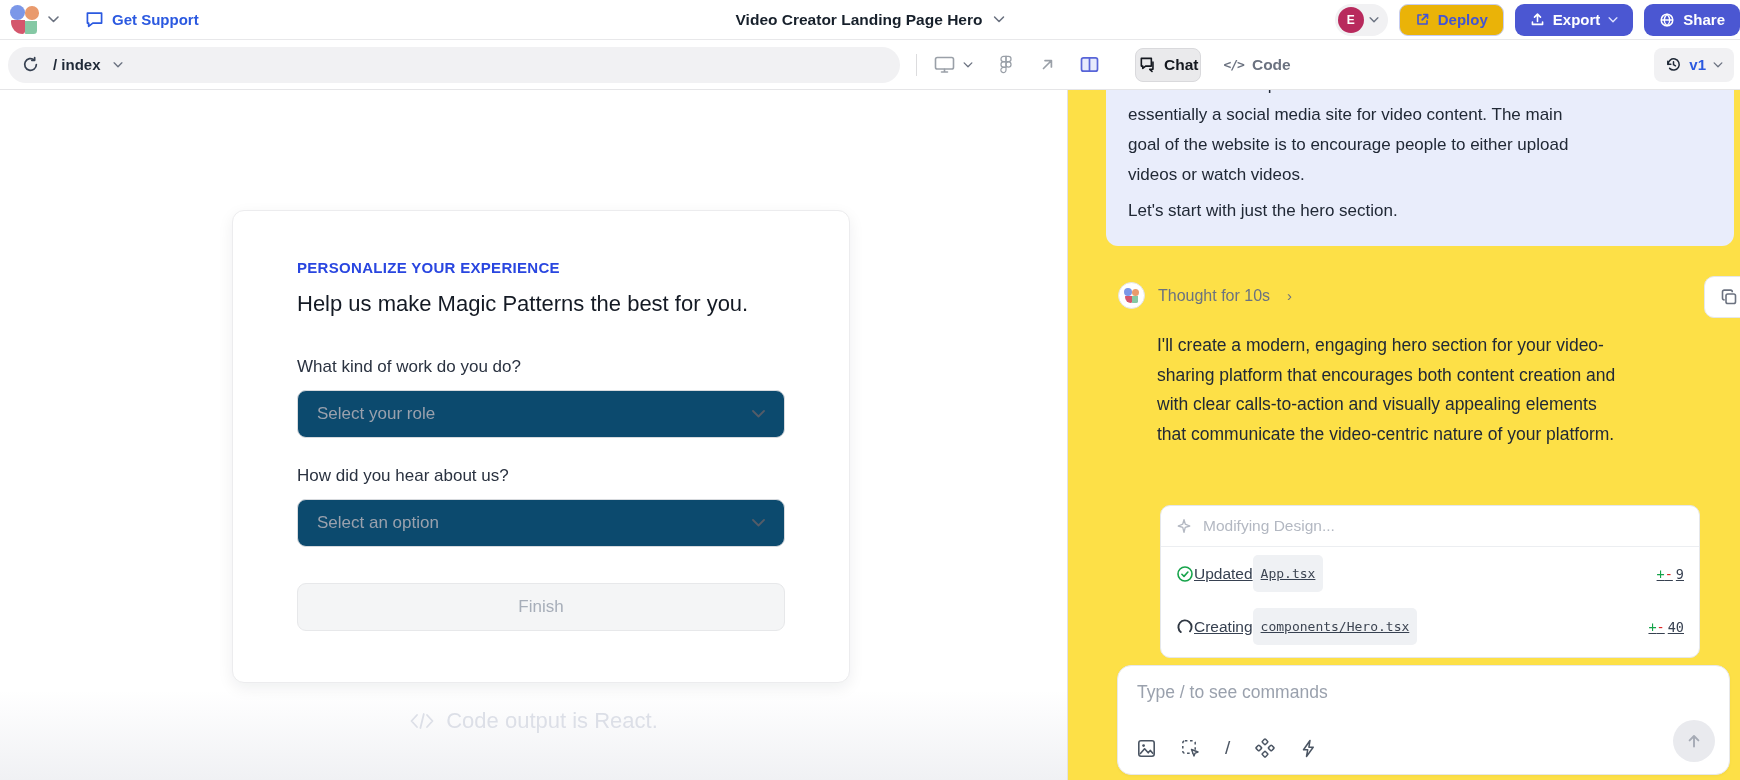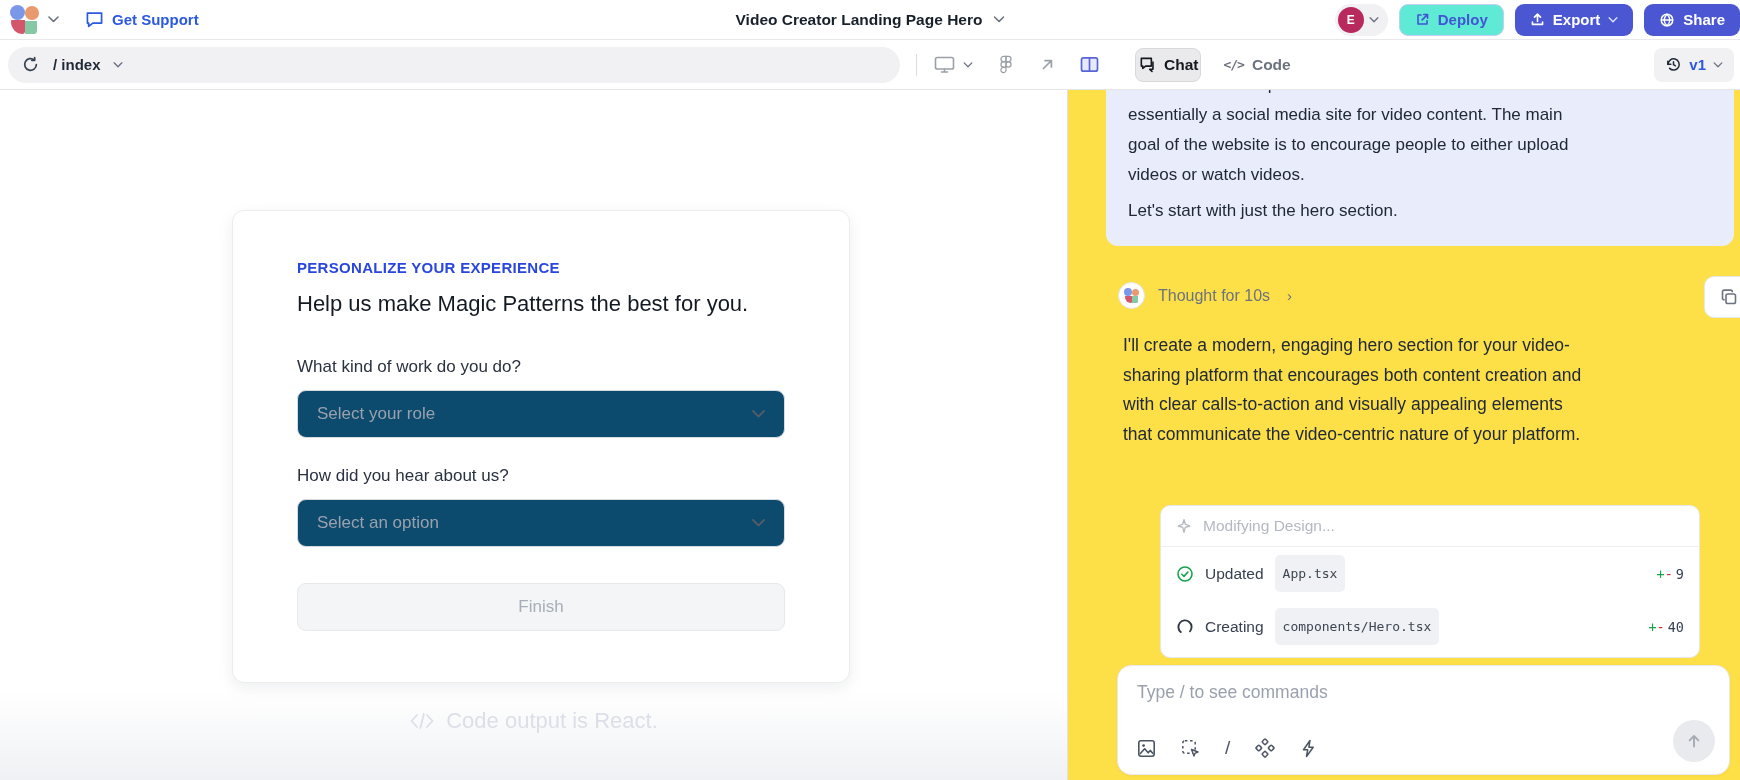--- a/index.html
+++ b/index.html
@@ -16,21 +16,21 @@
   .mp-logo .s3 { position:absolute; left:5%; bottom:0; width:46%; height:48%; border-radius:8% 0 20% 100%; background:#d4566c; }
   .mp-logo .s4 { position:absolute; right:6%; bottom:1%; width:42%; height:44%; border-radius:0 0 28% 6%; background:#85c8a4; }
   .chev { color:#6b7280; display:flex; }
   .hdr-left .chev { margin-left:9px; }
   .get-support { display:flex; align-items:center; gap:8px; margin-left:26px; color:#2b59e0; font-size:15px; font-weight:600; cursor:pointer; }
   .hdr-center { position:absolute; left:50%; transform:translateX(-50%); display:flex; align-items:center; gap:11px; font-size:15.5px; font-weight:700; color:#17202b; }
   .hdr-right { margin-left:auto; display:flex; align-items:center; gap:11px; }
   .avatar-pill { height:32px; border-radius:16px; background:#f1f1f3; display:flex; align-items:center; gap:5px; padding:3px 9px 3px 3px; cursor:pointer; }
   .avatar-circle { width:26px; height:26px; border-radius:50%; background:#b82a5d; color:#fff; font-size:12px; font-weight:700; display:flex; align-items:center; justify-content:center; }
   .btn { height:32px; border-radius:9px; display:flex; align-items:center; gap:8px; font-size:15px; font-weight:600; padding:0 15px; cursor:pointer; white-space:nowrap; }
-  .btn-deploy { background:#5eead4; border:1px solid #c6cdf2; color:#4354d4; }
+  .btn-deploy { background:#eab308; border:1px solid #c6cdf2; color:#4354d4; }
   .btn-primary { background:#4b57d2; border:none; color:#fff; }
 
   
   .tb { height:50px; display:flex; align-items:center; background:#fff; border-bottom:1px solid #e5e5e7; }
   .url-pill { width:892px; margin-left:8px; height:36px; flex:none; background:#f1f1f3; border-radius:18px; display:flex; align-items:center; gap:14px; padding:0 14px; }
   .url-path { font-size:15px; font-weight:600; color:#1f2937; }
   .url-pill .chev { margin-left:-2px; }
   .tb-div { width:1px; height:22px; background:#dcdcde; margin:0 17px 0 16px; }
   .tb-ic { display:flex; align-items:center; color:#9aa0a8; cursor:pointer; }
   .tab-chat { display:flex; align-items:center; gap:8px; height:34px; padding:0 2px; margin-left:36px; background:#eaeaec; border:1px solid #d9d9dc; border-radius:8px; font-size:15.5px; font-weight:600; color:#14181f; cursor:pointer; }
@@ -57,25 +57,25 @@
   .preview-footer { color:#dcdfe7; font-size:22px; }
 
   
   .bubble { margin:-20px 6px 0 38px; background:#e9edfb; border-radius:12px; padding:0 22px 20px; color:#212936; font-size:17px; line-height:30px; }
   .bubble .gap-line { margin-top:6px; }
   .thought-row { margin:36px 0 0 50px; display:flex; align-items:center; gap:13px; color:#6b7280; font-size:16px; }
   .mini-avatar { width:27px; height:27px; border-radius:50%; background:#fff; border:1px solid #e2e4e9; display:flex; align-items:center; justify-content:center; }
   .mini-avatar .mp-logo { width:15px; height:15px; }
   .t-chev { color:#6b7280; font-size:15px; margin-left:4px; cursor:pointer; }
   .copy-btn { position:absolute; top:186px; right:-14px; width:50px; height:42px; background:#fff; border:1px solid #e5e7eb; border-radius:10px; display:flex; align-items:center; justify-content:center; color:#6b7280; cursor:pointer; }
-  .ai-text { margin:22px 6px 0 55px; color:#212936; font-size:17.5px; line-height:29.5px; }
+  .ai-text { margin:22px 6px 0 89px; color:#212936; font-size:17.5px; line-height:29.5px; }
 
   .tool-card { position:absolute; left:92px; top:415px; width:540px; background:#fff; border:1px solid #e5e7eb; border-radius:10px; }
   .tc-head { display:flex; align-items:center; gap:11px; padding:11px 15px; color:#b3b8c2; font-size:15.5px; border-bottom:1px solid #eceef1; }
-  .tc-row { display:flex; align-items:center; gap:11px; padding:8px 15px; font-size:15.5px; color:#374151; }
+  .tc-row { display:flex; align-items:center; padding:8px 15px; font-size:15.5px; color:#374151;text-decoration:underline; }
   .tc-row:first-of-type { padding-top:11px; }
   .tc-row:last-of-type { padding-bottom:12px; }
   .chip { background:#eff1f4; border-radius:5px; padding:11px 8px; font-family:"DejaVu Sans Mono", monospace; font-size:13px; color:#3d4552; }
   .diff { margin-left:auto; font-family:"DejaVu Sans Mono", monospace; font-size:13.5px; display:flex; align-items:center; }
   .diff .plus { color:#16a34a; }
   .diff .minus { color:#dc2626; }
   .diff .count { color:#374151; margin-left:3px; }
 
   .input-card { position:absolute; left:49px; right:10px; top:575px; height:110px; background:#fff; border:1px solid #e7e8ea; border-radius:14px; box-shadow:0 1px 3px rgba(0,0,0,.04); }
   .chat-input { position:absolute; top:16px; left:19px; right:80px; border:none; outline:none; background:transparent; font-family:"Liberation Sans", sans-serif; font-size:17.5px; color:#111827; }

